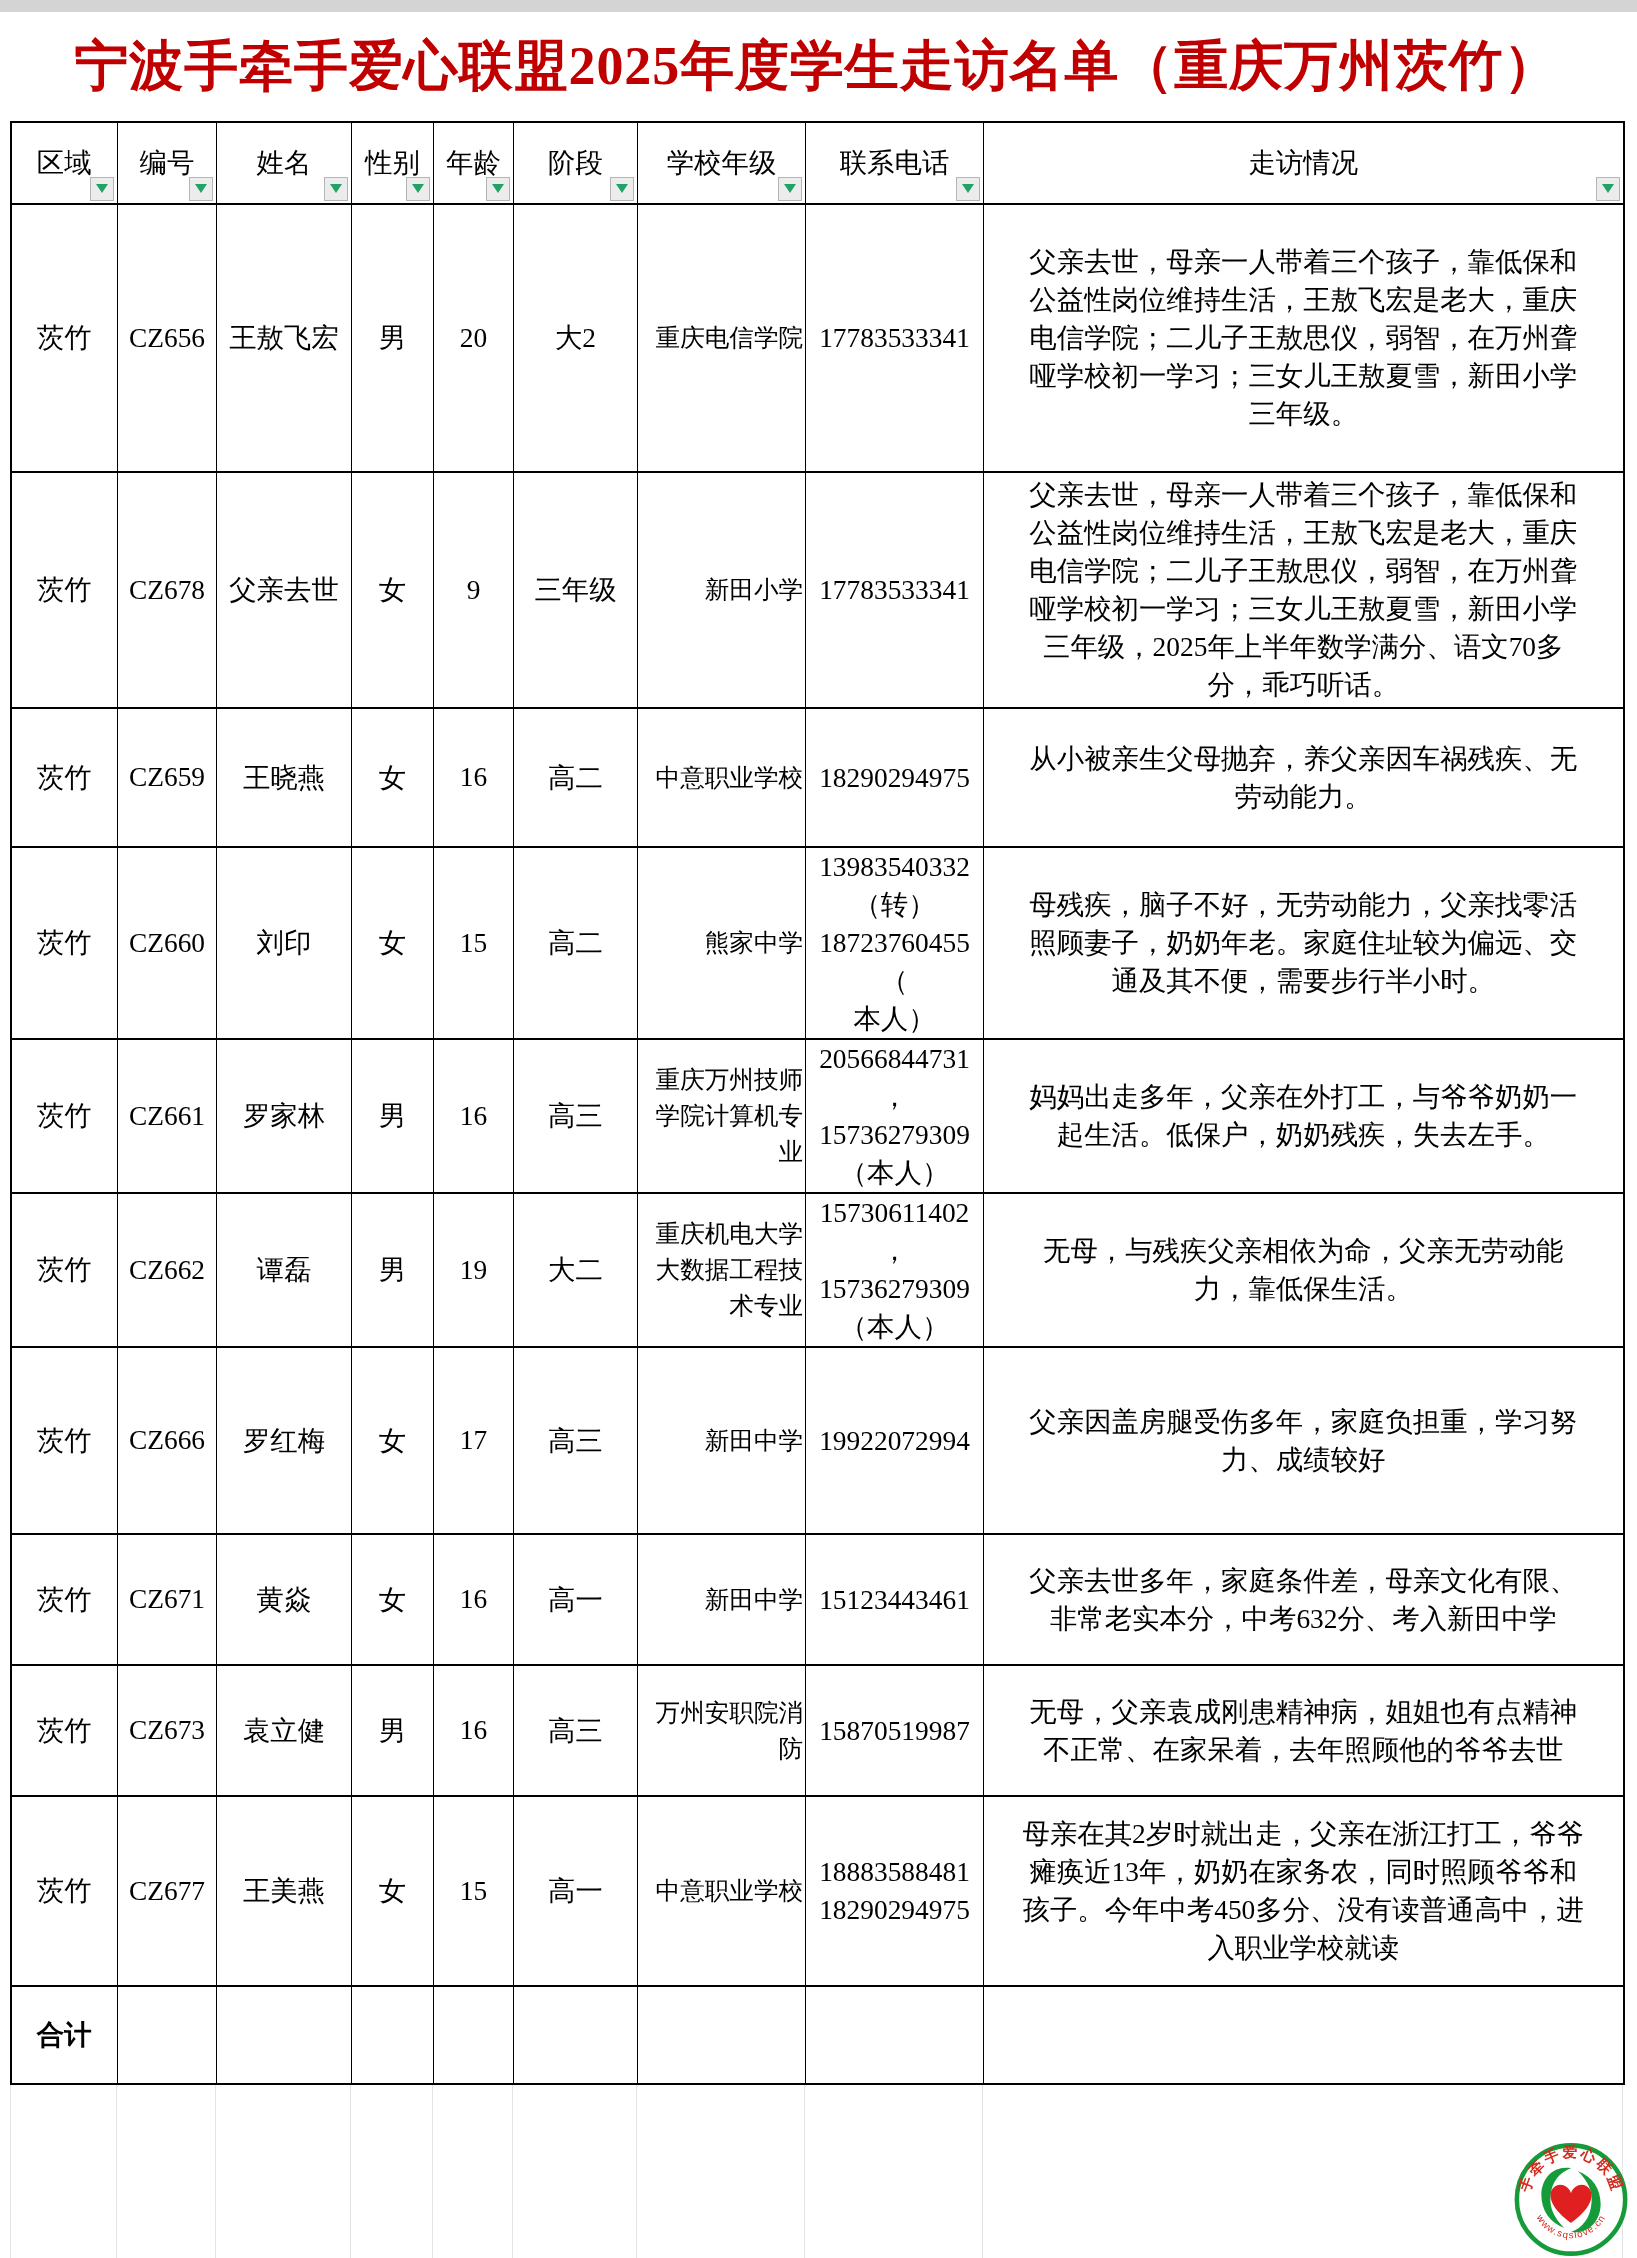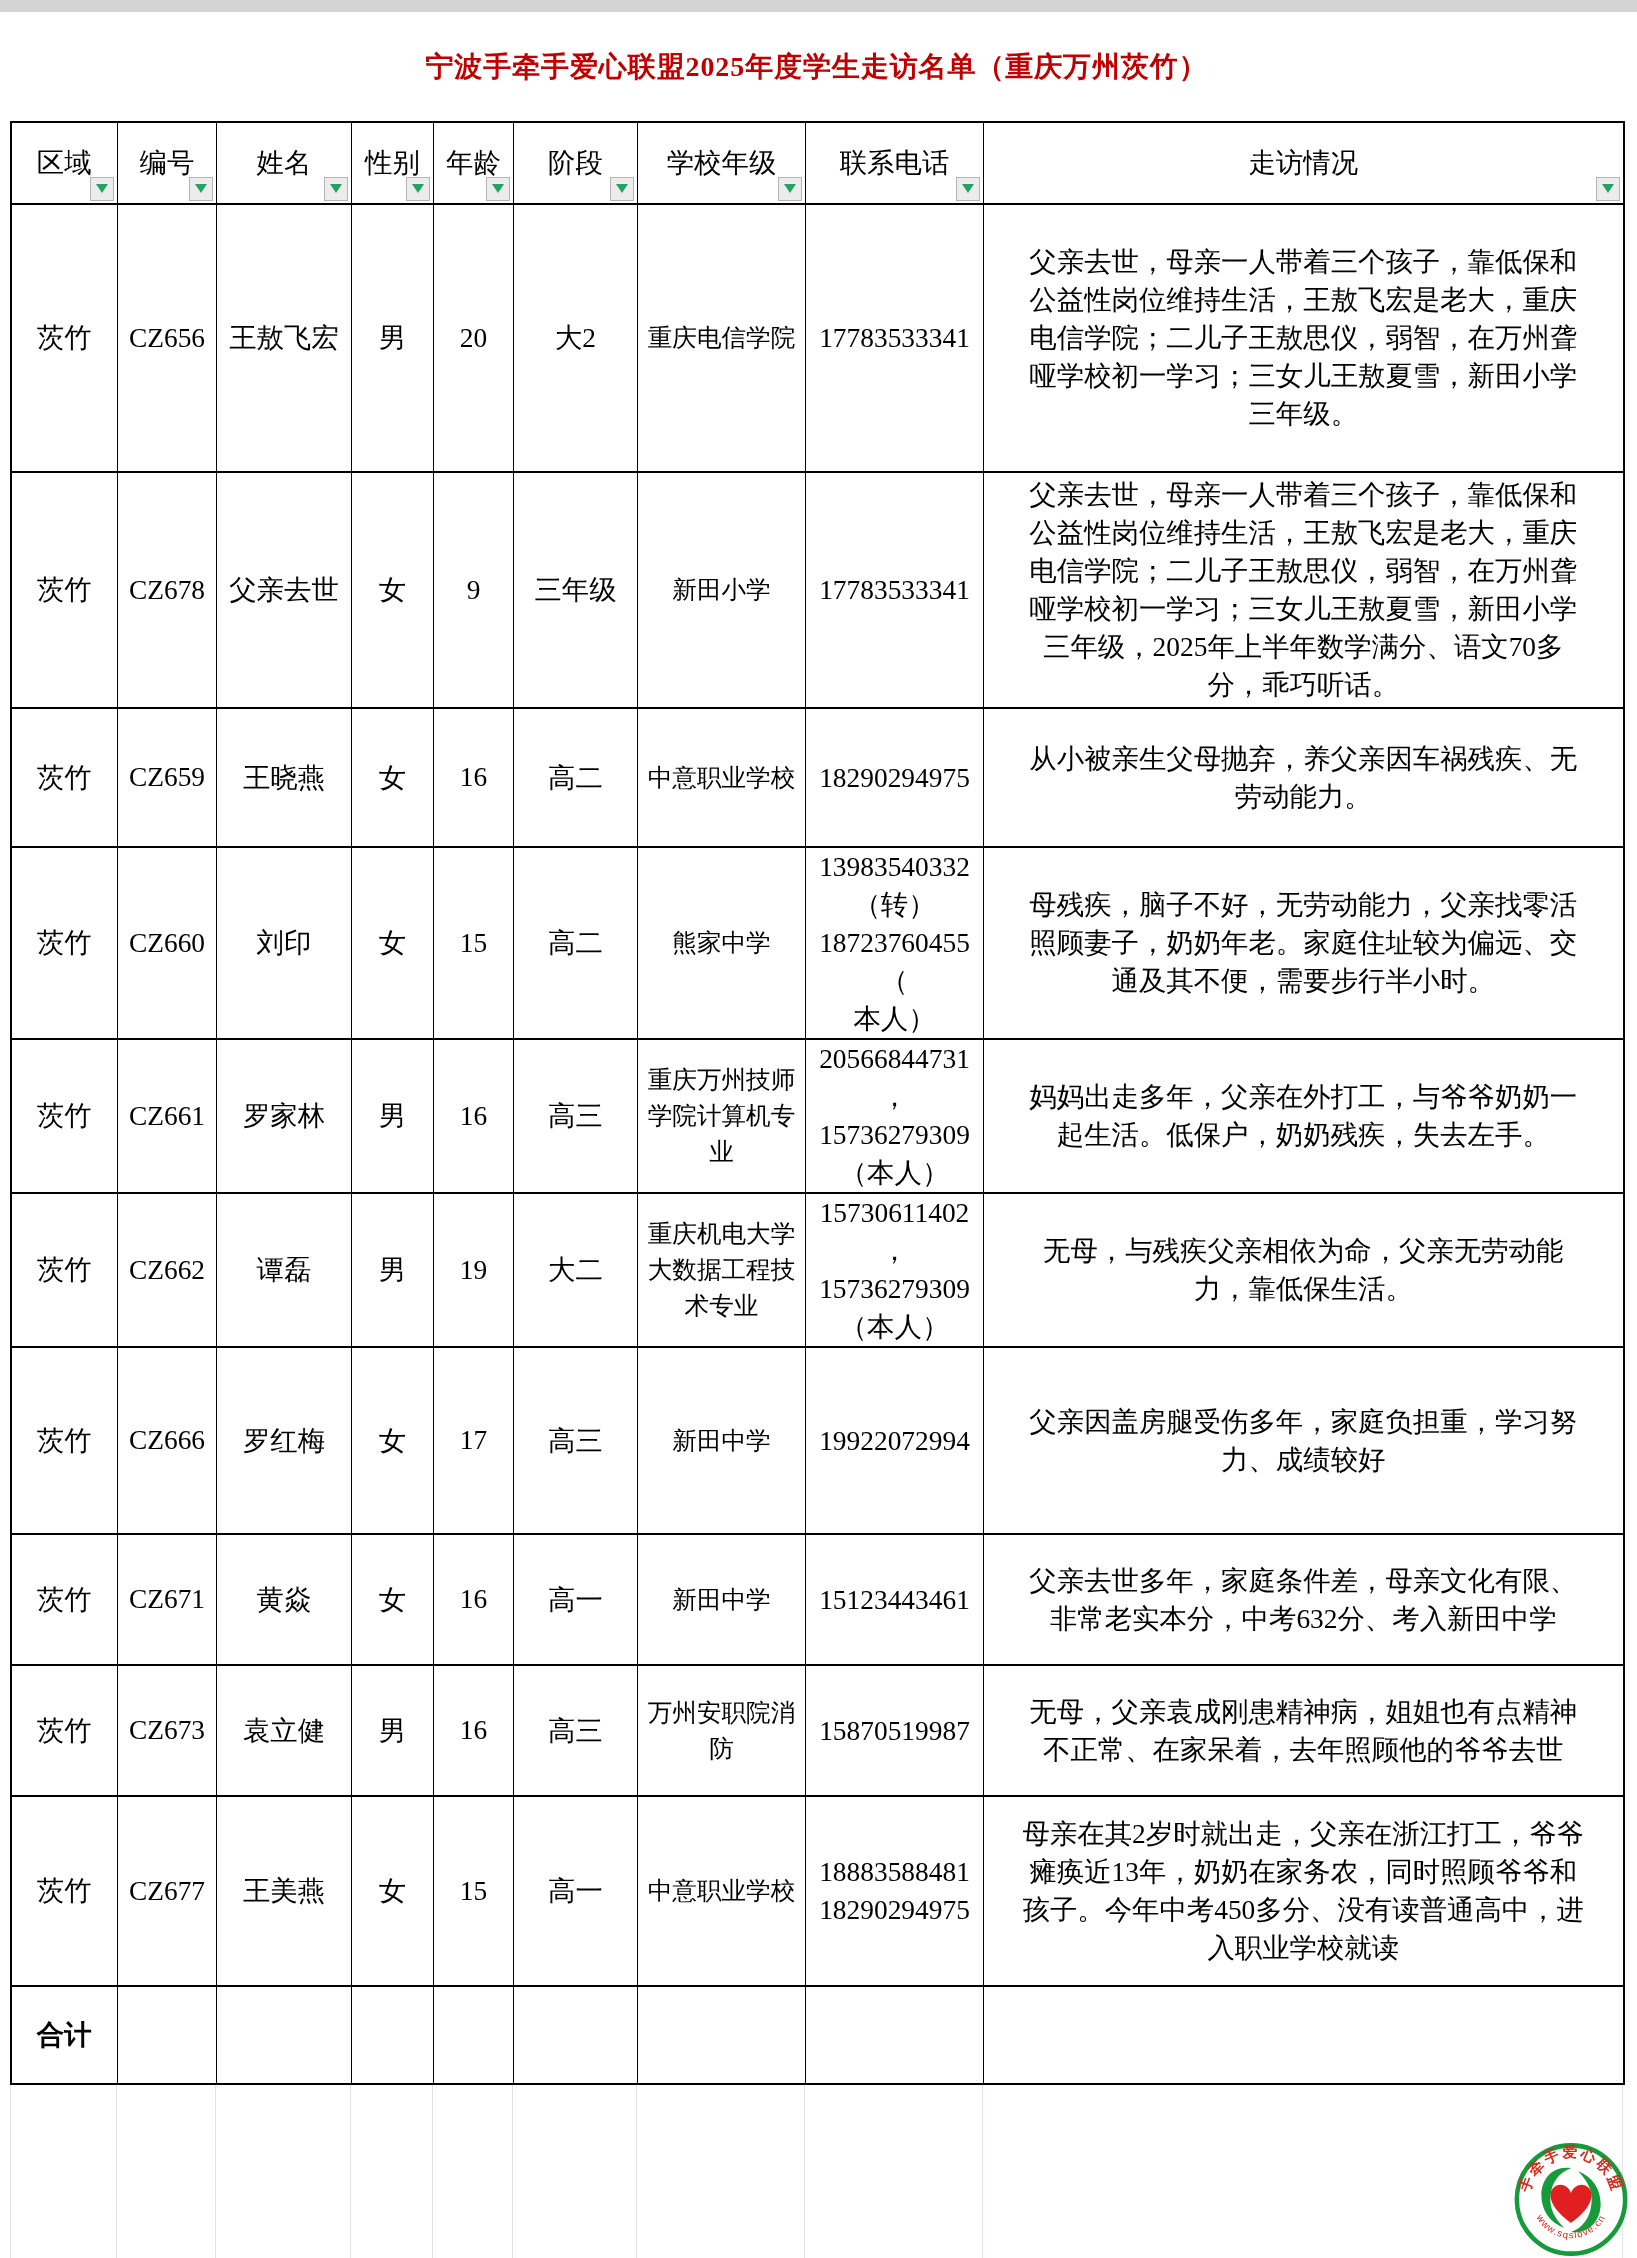--- a/index.html
+++ b/index.html
@@ -8,42 +8,42 @@
     background:#ffffff;
     font-family:"Liberation Serif","DejaVu Serif",serif;
     color:#000;
   }
   .top-band{width:1637px;height:12.3px;background:#d4d4d4;}
   .title-block{
     width:1614px;margin-left:9.5px;height:109px;
     display:flex;align-items:center;justify-content:center;
   }
   .title-block h1{
-    margin:0;font-size:28px;font-weight:bold;color:#C00000;
+    margin:0;font-size:54px;font-weight:bold;color:#C00000;
     letter-spacing:0.9px;white-space:nowrap;
   }
   table.sheet{
     margin-left:9.5px;width:1614px;border-collapse:collapse;table-layout:fixed;
     border:2.8px solid #000;
   }
   th,td{
     border-left:1.9px solid #000;border-right:1.9px solid #000;
     border-top:2.8px solid #000;border-bottom:2.8px solid #000;
     vertical-align:middle;text-align:center;
     font-size:27.4px;font-weight:normal;
     padding:0 3.8px;overflow:hidden;
   }
   th{position:relative;}
   .rh{height:82px}
   .r0{height:268px}.r1{height:227px}.r2{height:139px}.r3{height:154px}
   .r4{height:136px}.r5{height:142px}.r6{height:187px}.r7{height:131px}
   .r8{height:131px}.r9{height:190px}.rt{height:98px}
   td.c-visit{line-height:38px;padding:3px 38px;}
   td.c-phone{line-height:38px;white-space:pre-line;padding:0 1.9px;}
-  td.c-school{line-height:36px;padding:0 1.9px;font-size:24.6px;}
+  td.c-school{line-height:36px;padding:0 1.9px;font-size:24.6px;text-align:right;}
   td.c-total{font-weight:bold;}
   .filter{
     position:absolute;right:2.8px;bottom:2.8px;width:24px;height:24px;
     background:#ececec;border:0.9px solid #b5b5b5;
     display:flex;align-items:center;justify-content:center;box-sizing:border-box;
   }
   .tri{
     width:0;height:0;
     border-left:6.6px solid transparent;border-right:6.6px solid transparent;
     border-top:9.5px solid #21A366;

